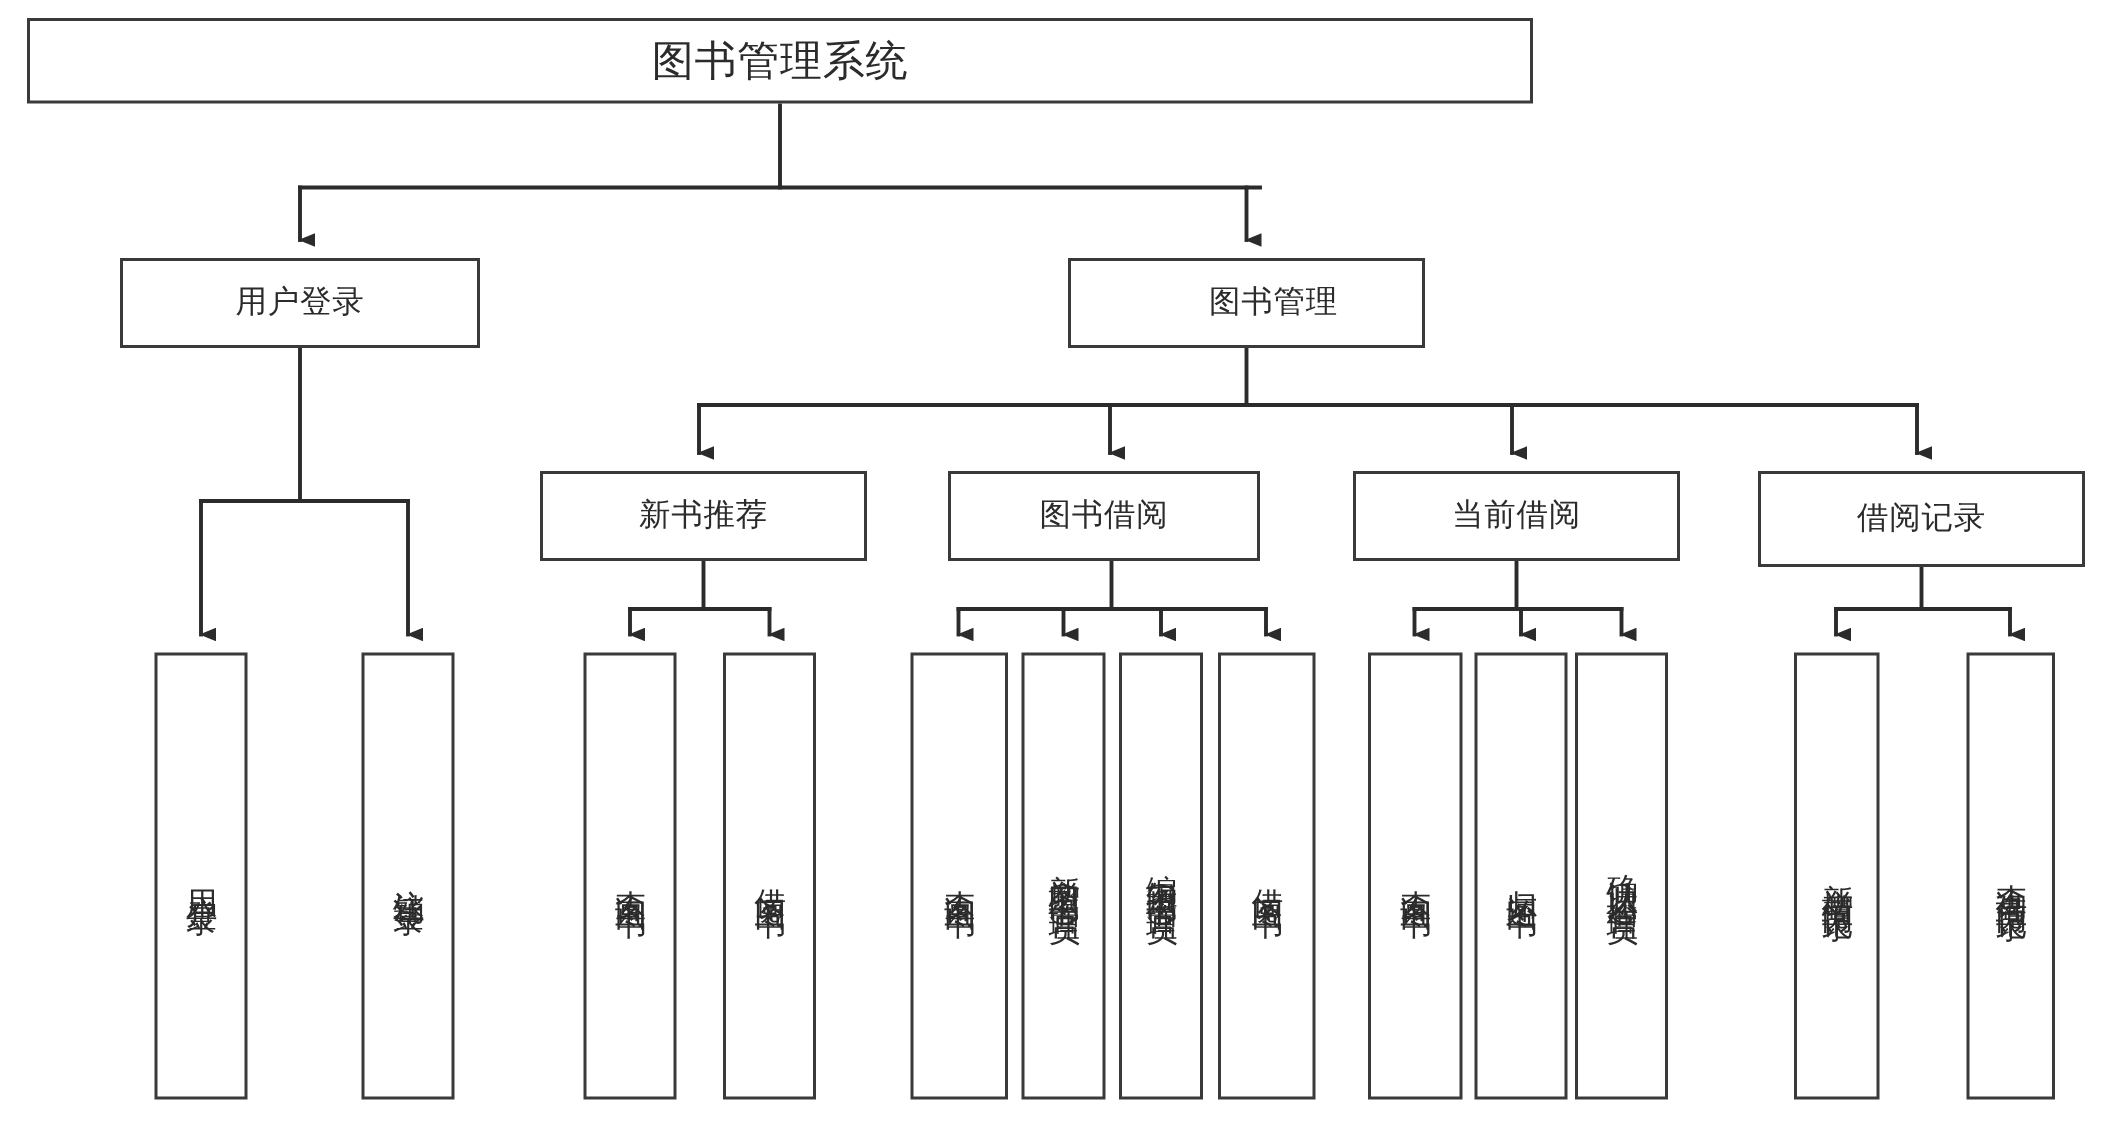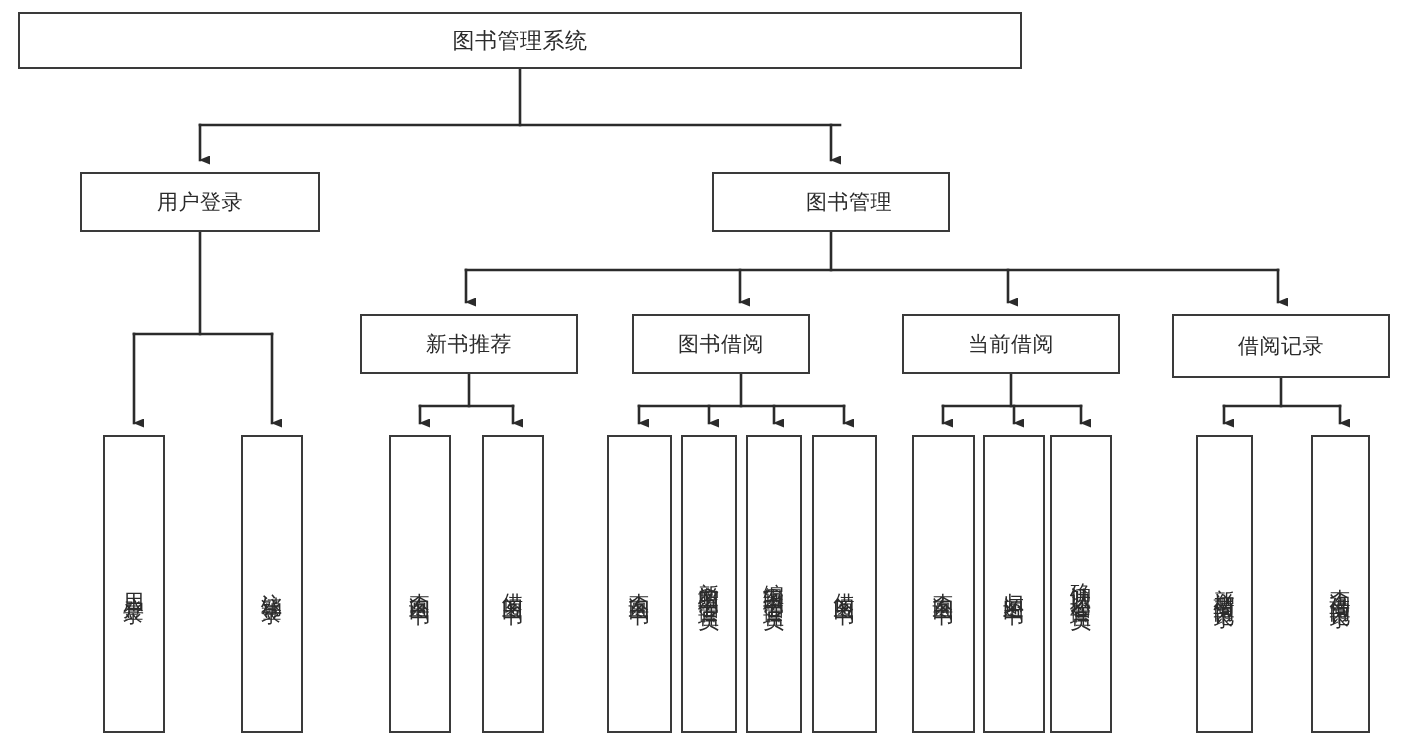--- a/index.html
+++ b/index.html
@@ -20,21 +20,21 @@
     text-align:center;
   }
   .node .label{
     color:#2b2b2b;
     letter-spacing:0.5px;
     line-height:1.18;
     white-space:pre;
   }
   
   .node.h .label{font-size:21px;}
-  .node.root .label{font-size:22px;text-align:right;}
+  .node.root .label{font-size:28px;text-align:right;}
 
   
   .node.v{
     align-items:center;justify-content:center;
     padding:6px 0;
   }
   .node.v .label{
     writing-mode:vertical-rl;
     text-orientation:upright;
     font-size:21px;
@@ -115,21 +115,21 @@
   <div class="node h" style="left: 80px; top: 172px; width: 240px; height: 60px; border-color: rgb(58, 58, 58); background: rgb(255, 255, 255);">
     <span class="label" style="color: rgb(43, 43, 43);">用户登录</span>
   </div>
   <div class="node h" style="left: 712px; top: 172px; width: 238px; height: 60px; border-color: rgb(58, 58, 58); background: rgb(255, 255, 255); padding-left: 36px;">
     <span class="label" style="color: rgb(43, 43, 43);">图书管理</span>
   </div>
 
   <div class="node h" style="left: 360px; top: 314px; width: 218px; height: 60px; border-color: rgb(58, 58, 58); background: rgb(255, 255, 255); align-items: center;">
     <span class="label" style="color: rgb(43, 43, 43);">新书推荐</span>
   </div>
-  <div class="node h" style="left: 632px; top: 314px; width: 178px; height: 60px; border-color: rgb(58, 58, 58); background: rgb(255, 255, 255);">
+  <div class="node h" style="left: 632px; top: 314px; width: 208px; height: 60px; border-color: rgb(58, 58, 58); background: rgb(255, 255, 255);">
     <span class="label" style="color: rgb(43, 43, 43);">图书借阅</span>
   </div>
   <div class="node h" style="left: 902px; top: 314px; width: 218px; height: 60px; border-color: rgb(58, 58, 58); background: rgb(255, 255, 255);">
     <span class="label" style="color: rgb(43, 43, 43);">当前借阅</span>
   </div>
   <div class="node h" style="left: 1172px; top: 314px; width: 218px; height: 64px; border-color: rgb(58, 58, 58); background: rgb(255, 255, 255);">
     <span class="label" style="color: rgb(43, 43, 43);">借阅记录</span>
   </div>
 
   <div class="node v" style="left: 103px; top: 435px; width: 62px; height: 298px; border-color: rgb(58, 58, 58); background: rgb(255, 255, 255);">

